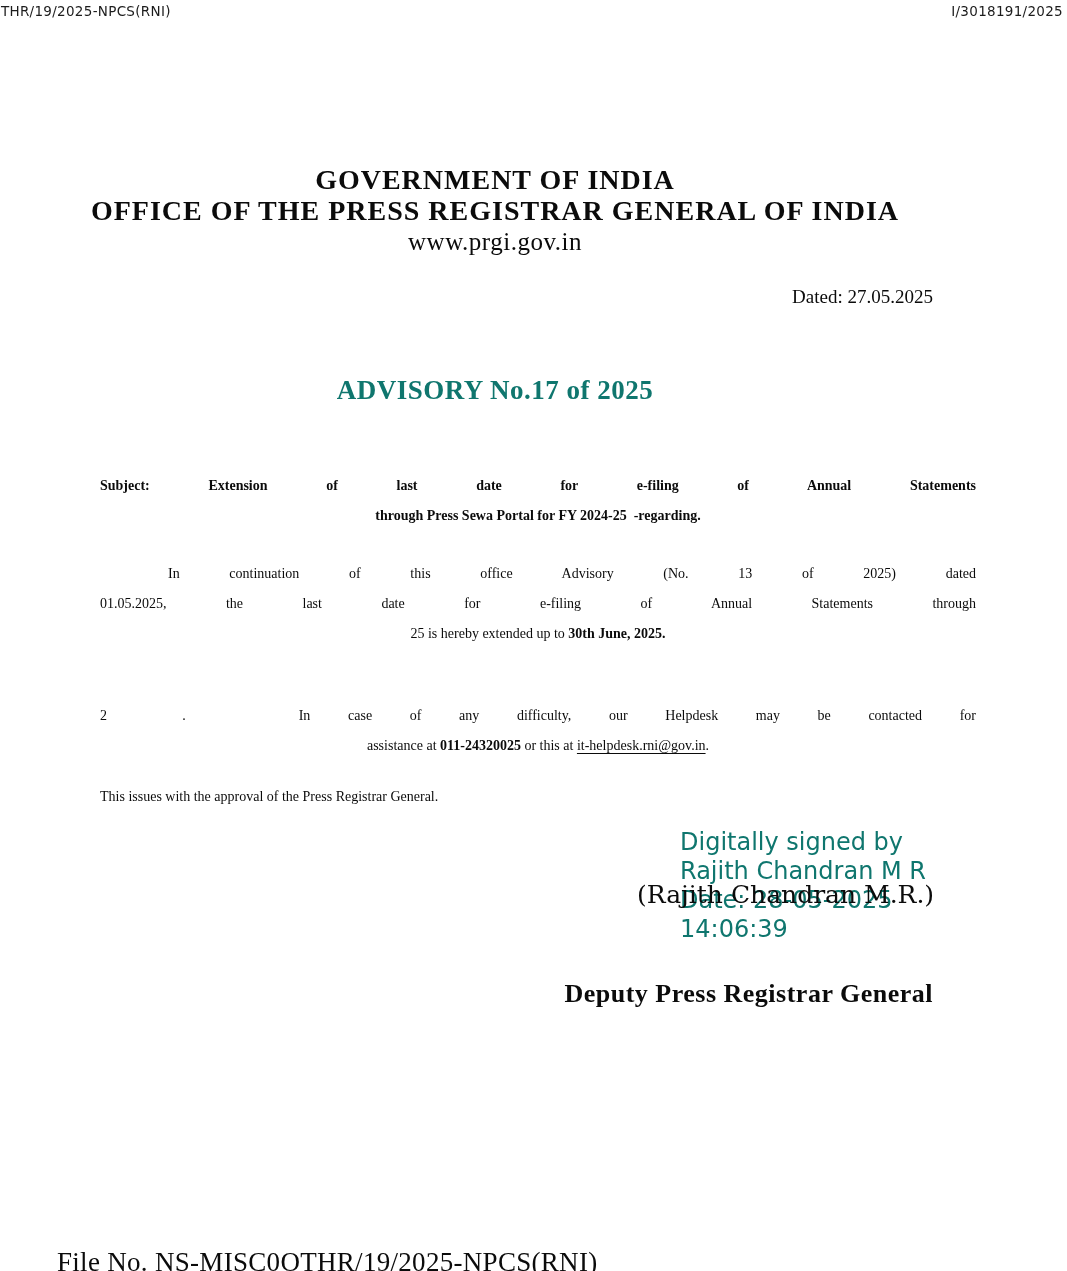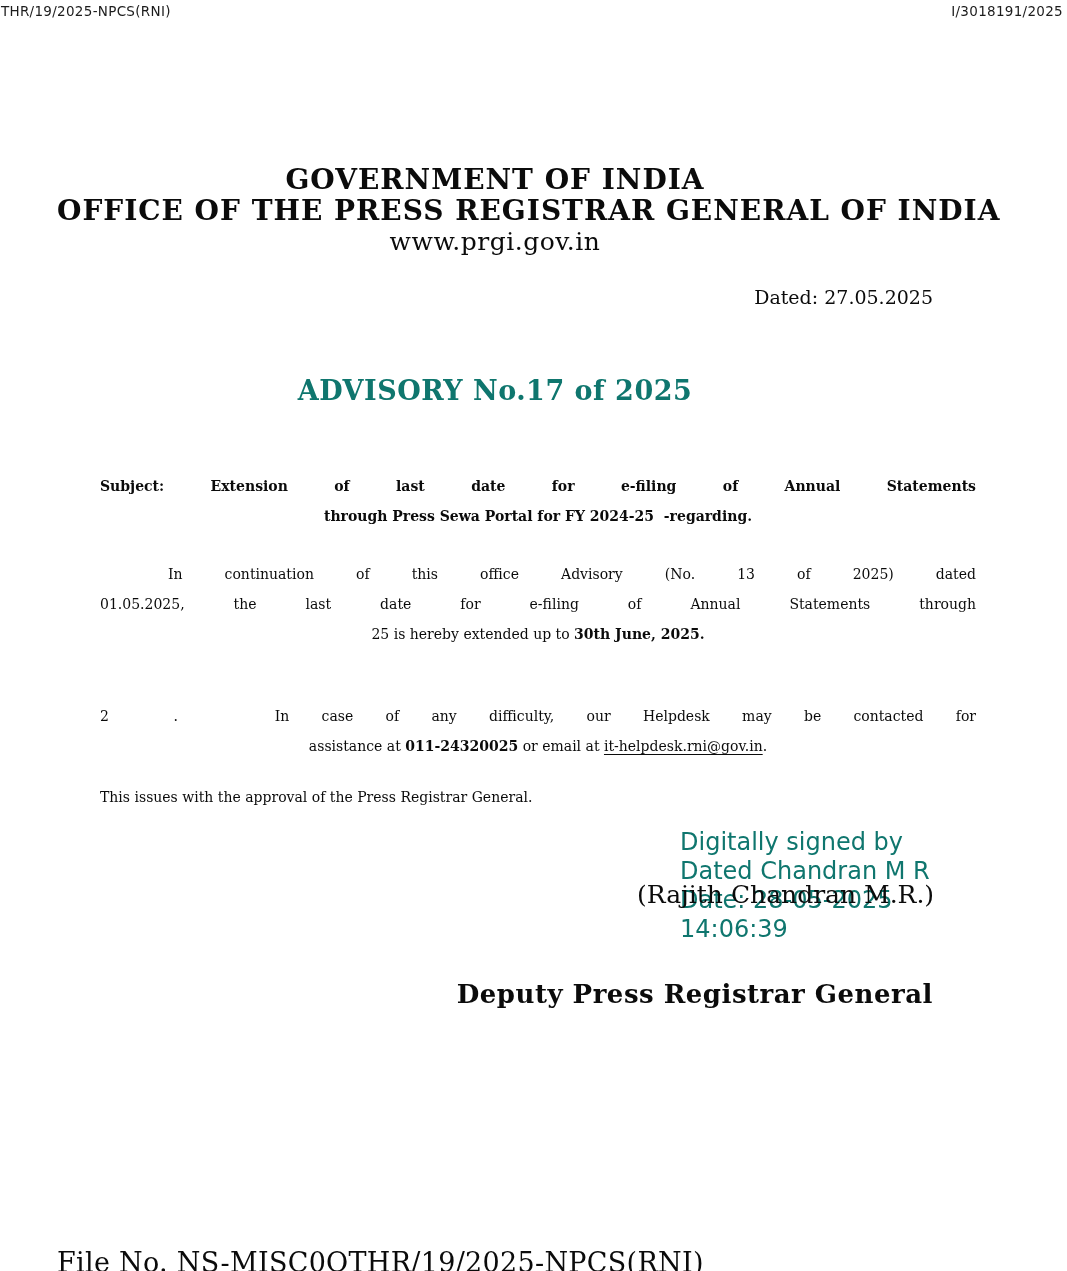--- a/index.html
+++ b/index.html
@@ -27,21 +27,21 @@
   .hdr-right { right: 4px; }
 
   
   .content {
     position: absolute;
     left: 57px;
     width: 876px;
     top: 0;
     height: 100%;
   }
-  .abs { position: absolute; width: 100%; }
+  .abs { position: absolute; width: 100%; font-family: Liberation Serif, serif; }
 
   .letterhead { top: 164px; text-align: center; line-height: 31px; }
   .lh-bold {
     font-weight: bold;
     font-size: 28px;
     letter-spacing: 1px;
     white-space: nowrap;
   }
   .lh-site { font-size: 25px; letter-spacing: 0.5px; }
 
@@ -123,33 +123,33 @@
     </div>
 
     <div class="abs bodytext para1">
       <div class="jline indent">In continuation of this office Advisory (No. 13 of 2025) dated</div>
       <div class="jline">01.05.2025, the last date for e-filing of Annual Statements through</div>
       <div class="lline"><span>25 is hereby extended up to </span><strong>30th June, 2025.</strong></div>
     </div>
 
     <div class="abs bodytext para2">
       <div class="jline">2&nbsp; .&nbsp;&nbsp; In case of any difficulty, our Helpdesk may be contacted for</div>
-      <div class="lline"><span>assistance at </span><strong>011-24320025</strong><span> or email at </span><span class="u">it-helpdesk.rni@gov.in</span><span>.</span></div>
+      <div class="lline"><span>assistance at </span><strong>011-24320025</strong><span> or this at </span><span class="u">it-helpdesk.rni@gov.in</span><span>.</span></div>
     </div>
 
     <div class="abs bodytext approval">This issues with the approval of the Press Registrar General.</div>
 
     <div class="abs designation">Deputy Press Registrar General</div>
 
     <div class="abs fileno">File No. NS-MISC0OTHR/19/2025-NPCS(RNI)</div>
 
   </div>
 
   <div class="digisign">
     <div>Digitally signed by</div>
-    <div>Dated Chandran M R</div>
+    <div>Rajith Chandran M R</div>
     <div>Date: 28-05-2025</div>
     <div>14:06:39</div>
   </div>
 
   <div class="sig-name">(Rajith Chandran M.R.)</div>
 
 </div>
 
 </body></html>

